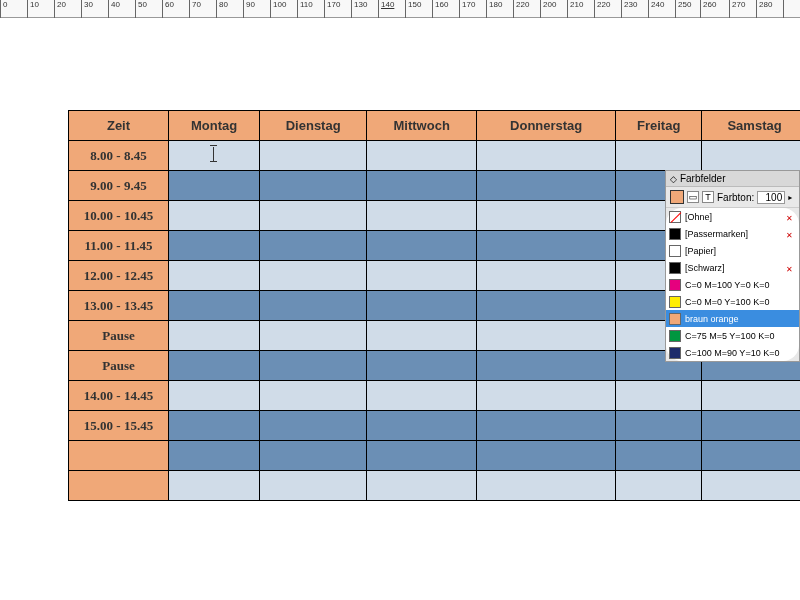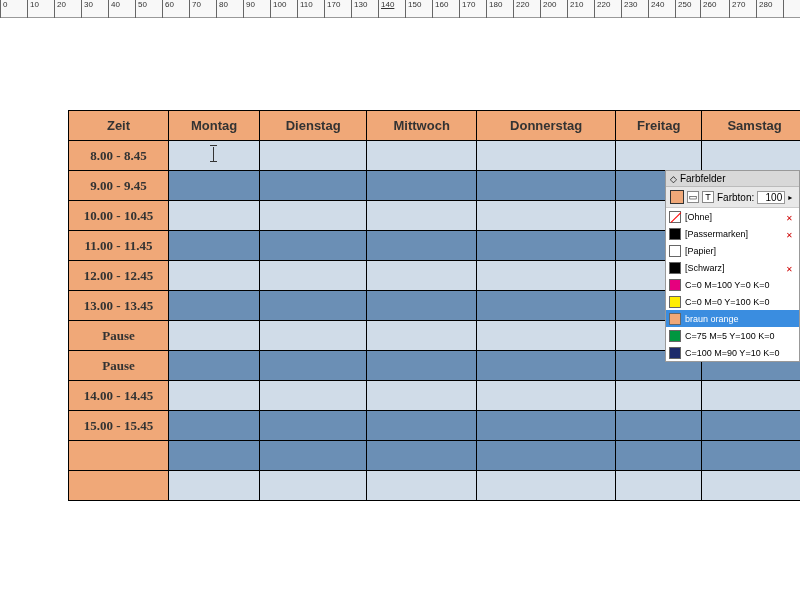--- a/index.html
+++ b/index.html
@@ -19,21 +19,21 @@
   
   .cursor-text { display:inline-block; width:8px; height:14px; position:relative; }
   .cursor-text::before { content:""; position:absolute; left:3px; top:0; width:1px; height:14px; background:#333; }
   .cursor-text::after { content:""; position:absolute; left:0; top:-2px; width:7px; height:1px; background:#333; box-shadow:0 16px 0 #333; }
   
   .swatches-panel { position: absolute; top: 170px; right: 0; width: 135px; background: #e8e8e8; border: 1px solid #999; font-size: 10px; }
   .swatches-panel .panel-header { background: #d8d8d8; padding: 2px 4px; display:flex; align-items:center; gap:3px; border-bottom:1px solid #bbb; }
   .swatches-panel .toolbar { padding: 3px 4px; display:flex; align-items:center; gap:3px; border-bottom:1px solid #ccc; }
   .swatch-icon { width:14px; height:14px; border:1px solid #333; display:inline-block; }
   .farbton-input { width:28px; height:13px; font-size:10px; border:1px solid #999; text-align:right; padding-right:2px; }
-  .swatch-list { background:#fff; }
+  .swatch-list { background:#fff;border-radius:16px; }
   .swatch-row { display:flex; align-items:center; padding:1px 3px; height:17px; gap:4px; cursor:pointer; }
   .swatch-row.selected { background:#3a8de0; color:#fff; }
   .swatch-box { width:12px; height:12px; border:1px solid #666; flex-shrink:0; }
   .swatch-box.none { background:#fff; position:relative; }
   .swatch-box.none::after { content:""; position:absolute; left:-1px; top:5px; width:14px; height:1px; background:red; transform:rotate(-45deg); }
   .swatch-label { flex:1; white-space:nowrap; overflow:hidden; font-size:9px; }
   .swatch-del { width:10px; height:10px; position:relative; }
   .swatch-del::before { content:"✕"; font-size:8px; color:#c00; }
   .tiny-icon { width:12px; height:12px; display:inline-flex; align-items:center; justify-content:center; border:1px solid #888; background:#fff; font-size:9px; }
 </style>

